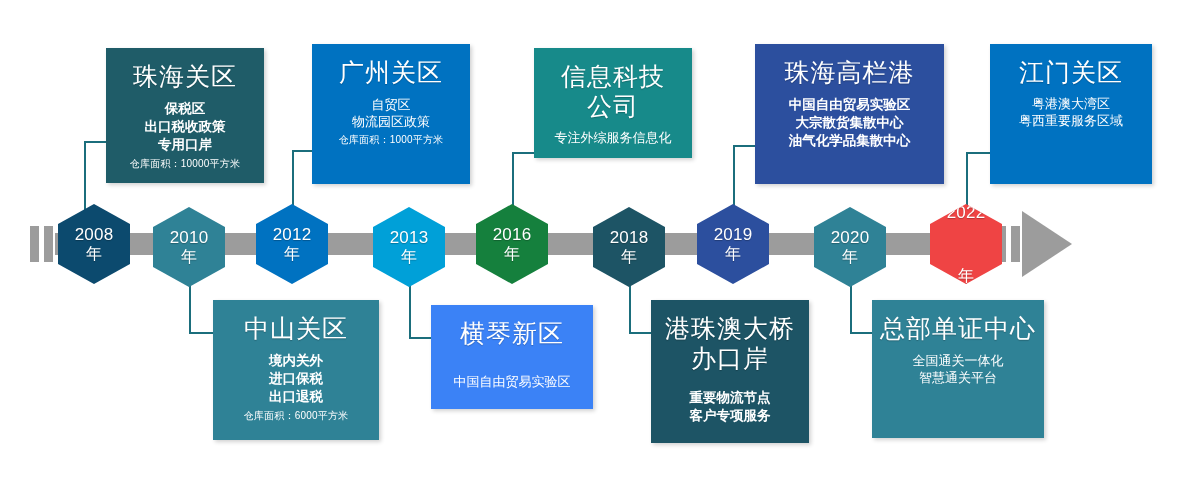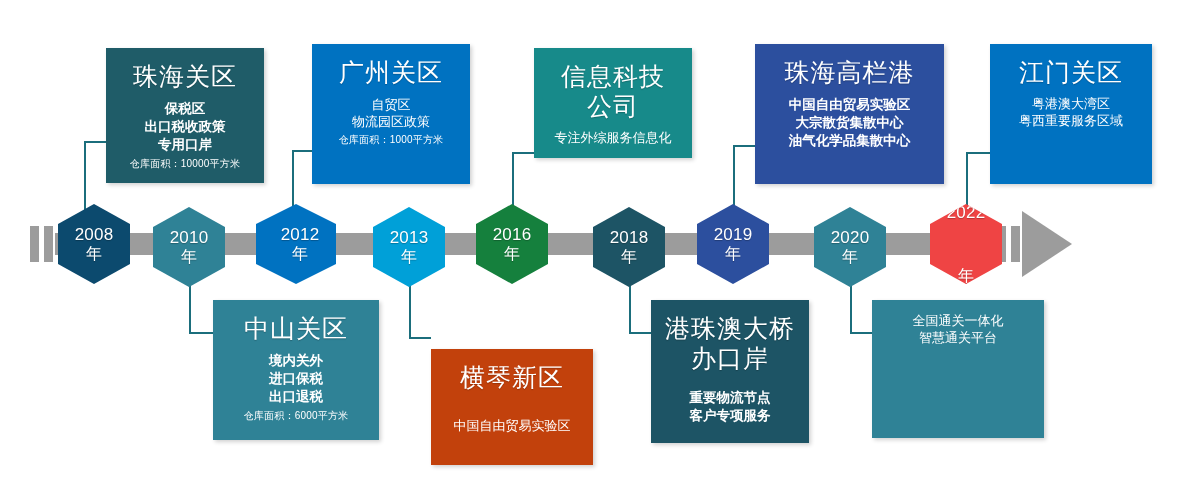--- a/index.html
+++ b/index.html
@@ -164,21 +164,21 @@
   <div class="stem-h" style="left:966px; top:152px; width:24px;"></div>
 
   <div class="hex" style="left:48px; top:204px; background:#0c4a6e;margin-left:10px;">
     <span class="hx-year">2008</span>
     <span class="hx-suffix">年</span>
   </div>
   <div class="hex" style="left:153px; top:207px; background:#2f8296;">
     <span class="hx-year">2010</span>
     <span class="hx-suffix">年</span>
   </div>
-  <div class="hex" style="left:256px; top:204px; background:#0072c1;padding-left:8px;">
+  <div class="hex" style="left:256px; top:204px; background:#0072c1;">
     <span class="hx-year">2012</span>
     <span class="hx-suffix">年</span>
   </div>
   <div class="hex" style="left:373px; top:207px; background:#00a0d8;">
     <span class="hx-year">2013</span>
     <span class="hx-suffix">年</span>
   </div>
   <div class="hex" style="left:476px; top:204px; background:#15803d;">
     <span class="hx-year">2016</span>
     <span class="hx-suffix">年</span>
@@ -249,38 +249,39 @@
   <div class="card" style="left:213px; top:300px; width:166px; height:140px; background:#2f8296;">
     <div class="card-title">中山关区</div>
     <div class="card-lines">
       <div>境内关外</div>
       <div>进口保税</div>
       <div>出口退税</div>
     </div>
     <div class="card-note">仓库面积：6000平方米</div>
   </div>
 
-  <div class="card" style="left:431px; top:305px; width:162px; height:116px; background:#c2410c;margin-top:44px;">
+  <div class="card" style="left:431px; top:305px; width:162px; height:104px; background:#3b82f6;">
     <div class="card-title">横琴新区</div>
     <div class="card-lines thin" style="margin-top:18px;">
       <div>中国自由贸易实验区</div>
     </div>
   </div>
 
   <div class="card" style="left:651px; top:300px; width:158px; height:143px; background:#1d5465;">
     <div class="card-title">
       <div>港珠澳大桥</div>
       <div>办口岸</div>
     </div>
     <div class="card-lines" style="margin-top:10px;">
       <div>重要物流节点</div>
       <div>客户专项服务</div>
     </div>
   </div>
 
   <div class="card" style="left:872px; top:300px; width:172px; height:138px; background:#2f8296;">
+    <div class="card-title">总部单证中心</div>
     <div class="card-lines thin" style="">
       <div>全国通关一体化</div>
       <div>智慧通关平台</div>
     </div>
   </div>
 
 </div>
 
 </body></html>

